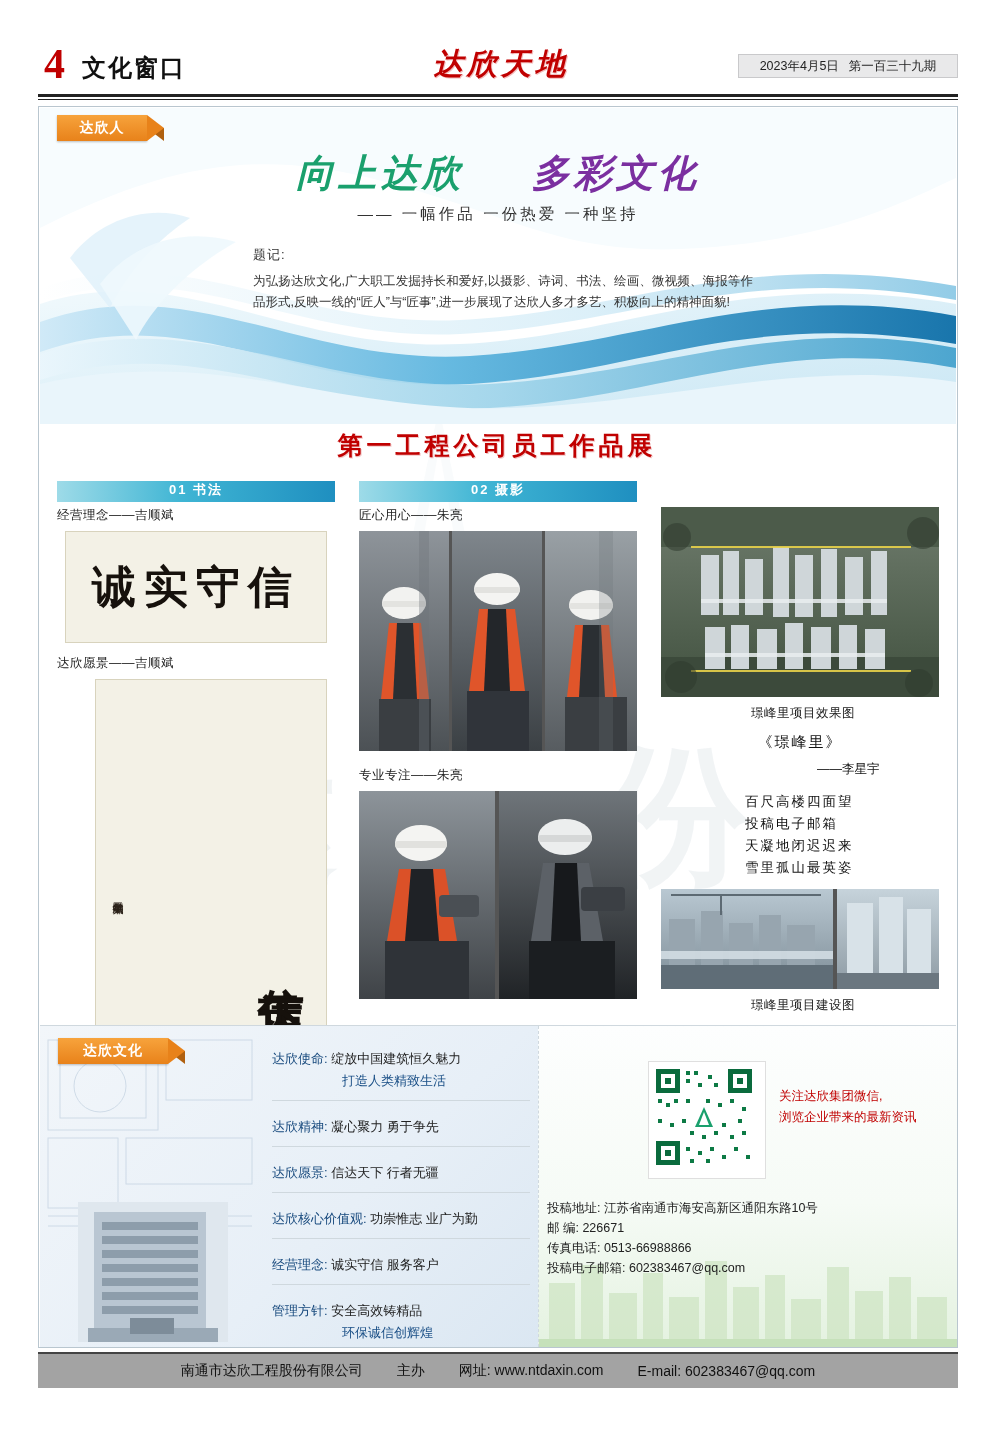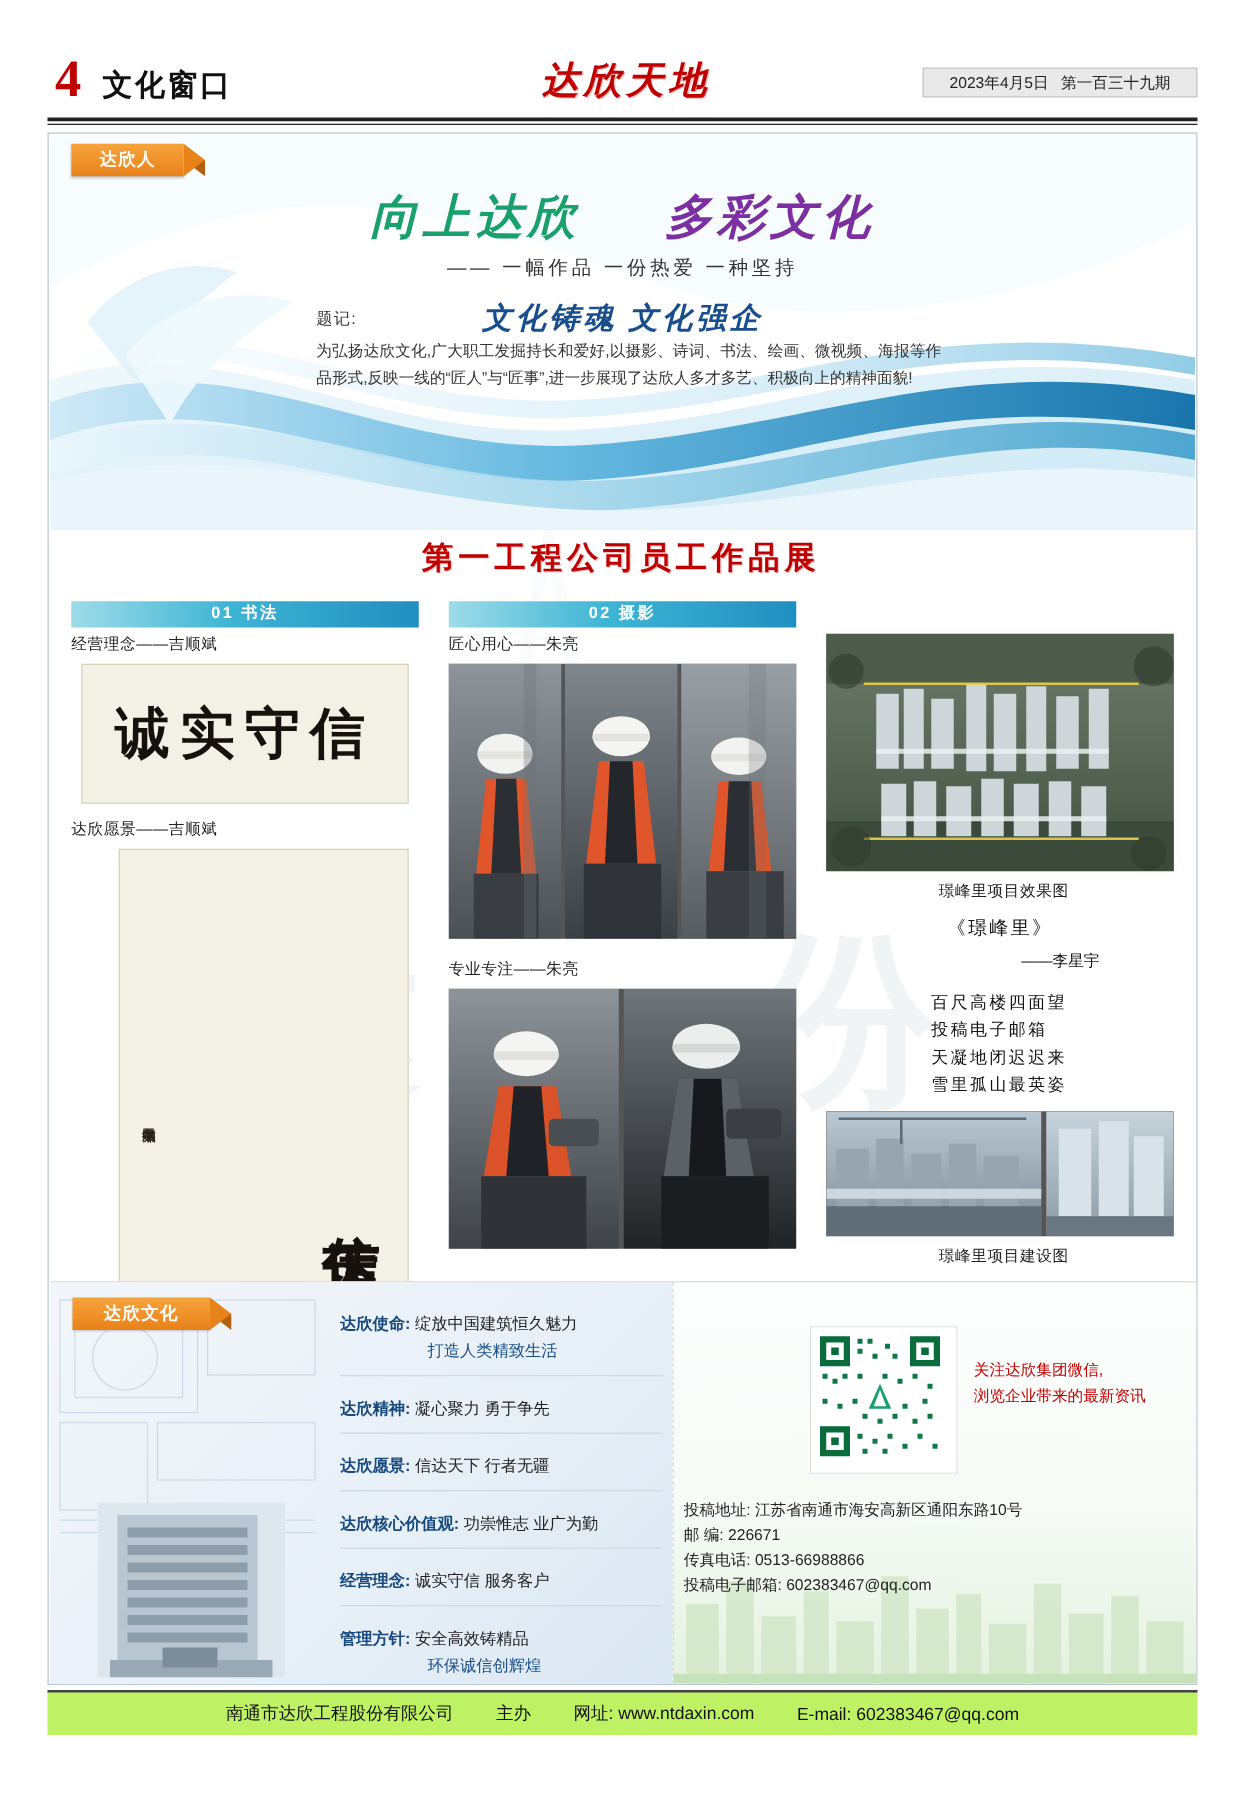--- a/index.html
+++ b/index.html
@@ -167,41 +167,41 @@
     background:linear-gradient(135deg,#f2f6fa 0%,#e7eff7 60%,#dbe7f2 100%);
     overflow:hidden;
   }
   .culture-right{
     position:absolute;left:498px;top:0;width:418px;height:321px;
     background:linear-gradient(180deg,#fdfefe 0%,#f6fbf6 55%,#e4f2e0 100%);
     border-left:1px dashed #cfd8de;
     overflow:hidden;
   }
   .cul-row{position:absolute;font-size:13px;color:#1a4f86;}
-  .cul-row b{color:#17497d;font-weight:bold;}
+  .cul-row b{color:#17497d;font-weight:normal;}
   .cul-val{color:#222;font-weight:normal;}
   .cul-sep{position:absolute;height:1px;background:#cfd8de;left:232px;width:258px;}
 
   .qr{
     position:absolute;left:110px;top:36px;width:110px;height:110px;
     background:#fff;border:3px solid #fff;box-shadow:0 0 0 1px #dfdfdf;
   }
   .qr-note{
     position:absolute;left:240px;top:60px;width:170px;
     font-size:12.5px;color:#c00000;line-height:21px;
   }
   .contact{
     position:absolute;left:8px;top:172px;width:400px;
     font-size:12.5px;color:#222;line-height:20px;
   }
 
   
   .footer{
     position:absolute;left:38px;top:1352px;width:920px;height:34px;
-    background:#bef264;border-top:2px solid #444;
+    background:#a3a3a3;border-top:2px solid #444;
     display:flex;align-items:center;justify-content:center;gap:34px;
     font-size:14px;color:#111;
   }
 </style>
 </head>
 <body>
 
 <div class="page">
 
   <div class="header">
@@ -261,21 +261,20 @@
         <path d="M30,150 C60,110 110,96 150,110 C120,130 90,160 70,200 Z" fill="#dff0fa" opacity="0.8"></path>
         <path d="M60,176 C96,130 150,120 196,134 C156,156 116,192 96,232 Z" fill="#eef8fd" opacity="0.9"></path>
       </svg>
 
       <div class="b-title">
         <span class="g">向上达欣</span>
         &nbsp;&nbsp;&nbsp;
         <span class="p">多彩文化</span>
       </div>
       <div class="b-sub">—— 一幅作品  一份热爱  一种坚持</div>
-      <div class="b-slogan">文化铸魂  文化强企</div>
       <div class="b-note-label">题记:</div>
       <div class="b-note">为弘扬达欣文化,广大职工发掘持长和爱好,以摄影、诗词、书法、绘画、微视频、海报等作品形式,反映一线的“匠人”与“匠事”,进一步展现了达欣人多才多艺、积极向上的精神面貌!</div>
     </div>
 
     <div class="ribbon" style="left:18px;top:8px;width:90px;">
       <span>达欣人</span>
       <span class="fold"></span>
     </div>
 
     <div class="sec-title">第一工程公司员工作品展</div>

